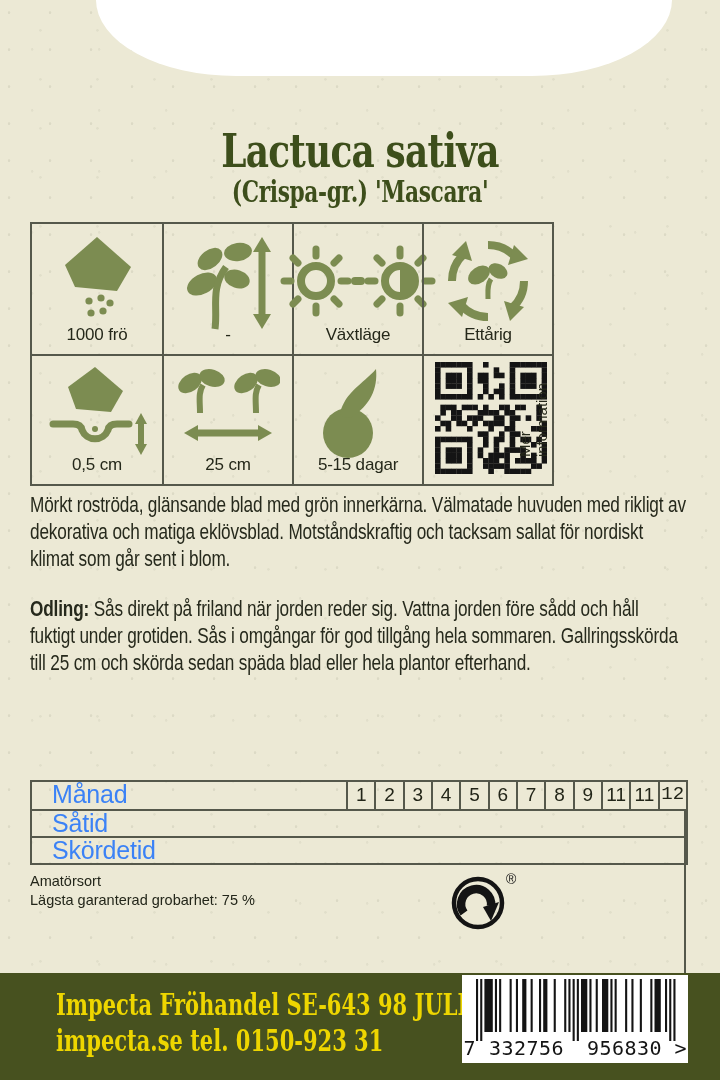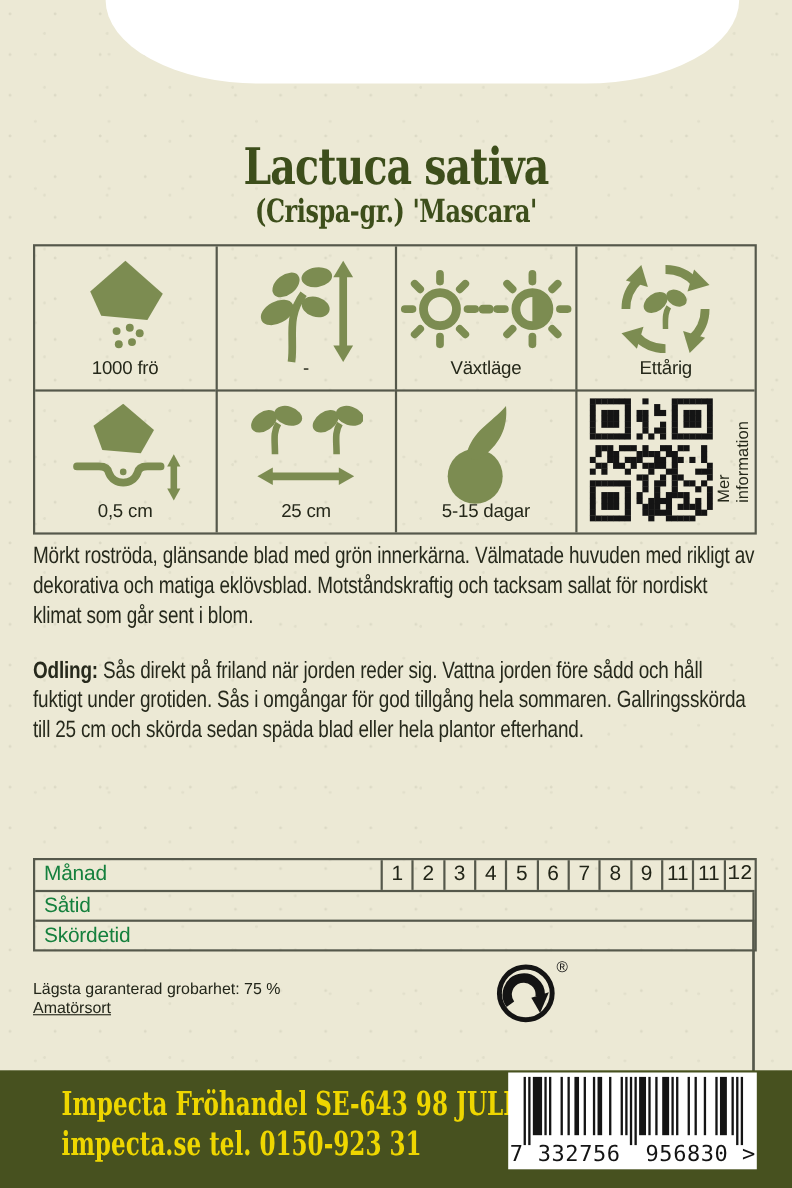--- a/index.html
+++ b/index.html
@@ -17,48 +17,48 @@
       radial-gradient(circle at 48% 81%, rgba(60,65,45,.06) 1px, transparent 1.6px);
     background-size:41px 37px,57px 49px,67px 61px;}
   .notch{position:absolute;left:96px;top:0;width:576px;height:76px;background:#ffffff;
     border-radius:0 0 140px 140px / 0 0 76px 76px;}
   .title{position:absolute;top:127px;left:0;width:720px;text-align:center;
     font-family:"DejaVu Serif",serif;font-weight:bold;font-size:46px;line-height:1.05;
     color:var(--green);transform:scaleX(0.78);letter-spacing:-1px;}
   .subtitle{position:absolute;top:178px;left:0;width:720px;text-align:center;
     font-family:"DejaVu Serif",serif;font-weight:bold;font-size:29px;line-height:1;
     color:var(--green);transform:scaleX(0.75);letter-spacing:-0.5px;}
-  .grid{position:absolute;left:30px;top:222px;width:658px;height:264px;
+  .grid{position:absolute;left:30px;top:222px;width:524px;height:264px;
     border:2px solid var(--line);display:grid;grid-template-columns:repeat(4,1fr);grid-template-rows:1fr 1fr;}
   .cell{position:relative;border-left:2px solid var(--line);border-top:2px solid var(--line);}
   .cell:nth-child(4n+1){border-left:none;}
   .cell:nth-child(-n+4){border-top:none;}
   .cell .icon{position:absolute;left:50%;top:11px;transform:translateX(-50%);color:var(--olive);}
   .cell .lbl{position:absolute;bottom:9px;left:0;width:100%;text-align:center;
     font-size:17px;color:#25281a;letter-spacing:-0.2px;}
   #qr-svg{position:absolute;left:11px;top:6px;fill:#141414;}
   .vlbl{position:absolute;right:2px;top:50%;transform:translateY(-50%) rotate(180deg);
     writing-mode:vertical-rl;font-size:15px;color:#25281a;}
   .para{position:absolute;left:30px;width:820px;transform:scaleX(0.8);transform-origin:0 0;
     font-size:21.5px;line-height:27px;color:var(--ink);letter-spacing:-0.2px;}
   #desc{top:492px;}
   #odling{top:596px;}
   .bold{font-weight:bold;}
   .cal{position:absolute;left:30px;top:780px;width:658px;border:2px solid var(--line);background:transparent;}
   .cal-row{display:flex;height:27px;}
   .cal-row + .cal-row{border-top:2px solid var(--line);flex-direction:column;}
-  .cal-label{flex:0 0 316px;border-right:2px solid var(--line);font-size:19px;line-height:25px;
-    padding-left:8px;color:#15803d;letter-spacing:-0.2px;}
+  .cal-label{flex:0 0 316px;border-right:2px solid var(--line);font-size:25px;line-height:25px;
+    padding-left:20px;color:#3b82f6;letter-spacing:-0.2px;}
   .cal-cell{flex:1;border-right:2px solid var(--line);}
   .cal-cell:last-child{border-right:none;font-family:Liberation Mono, monospace;}
   .cal-head{font-size:19px;line-height:25px;text-align:center;color:#222518;}
   .fill-dark{background:var(--filldark);}
   .fill-light{background:var(--filllight);}
   .note{position:absolute;left:30px;font-size:14.5px;line-height:19px;color:#23261a;margin-top:15px;}
-  #note1{top:876px;} #note2{top:893px;text-decoration:underline;}
+  #note1{top:876px;} #note2{top:857px;}
   .greendot{position:absolute;left:450px;top:875px;width:76px;height:62px;}
   .greendot .reg{position:absolute;left:56px;top:-4px;font-size:14px;color:#141414;}
   .footer{position:absolute;left:0;top:973px;width:720px;height:107px;background:var(--barbg);}
   .f-line{position:absolute;left:56px;font-family:"DejaVu Serif",serif;font-weight:bold;
     color:var(--yellow);font-size:30px;line-height:1;transform:scaleX(0.7);transform-origin:0 50%;white-space:nowrap;}
   #f1{top:17px;} #f2{top:53px;}
   .barcode{position:absolute;left:462px;top:2px;width:226px;height:88px;background:#ffffff;}
   #barcode-svg{position:absolute;left:0;top:0;fill:#141414;}
   .bc-digit{position:absolute;top:62px;font-family:"DejaVu Sans Mono",monospace;
     font-size:20px;line-height:22px;color:#141414;}

